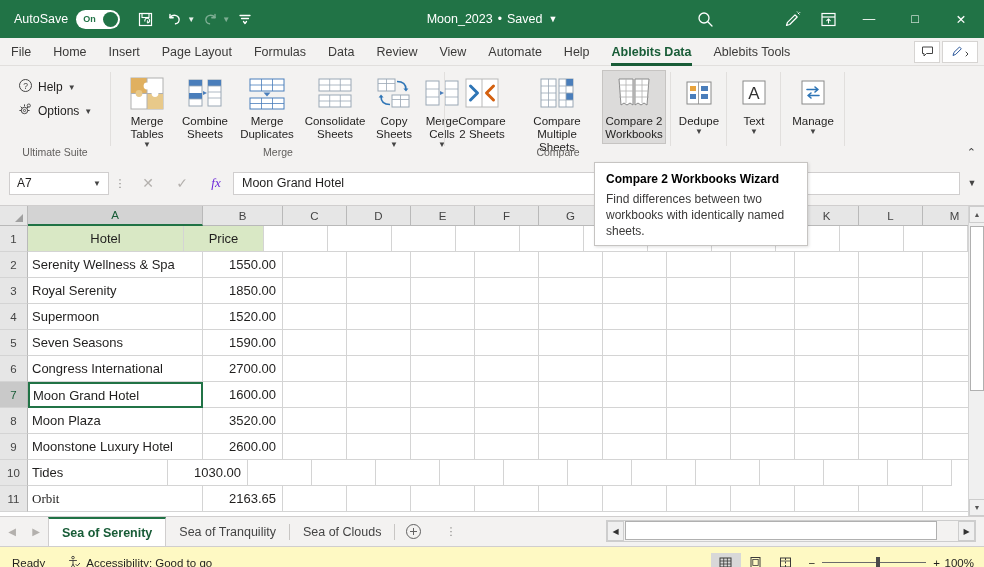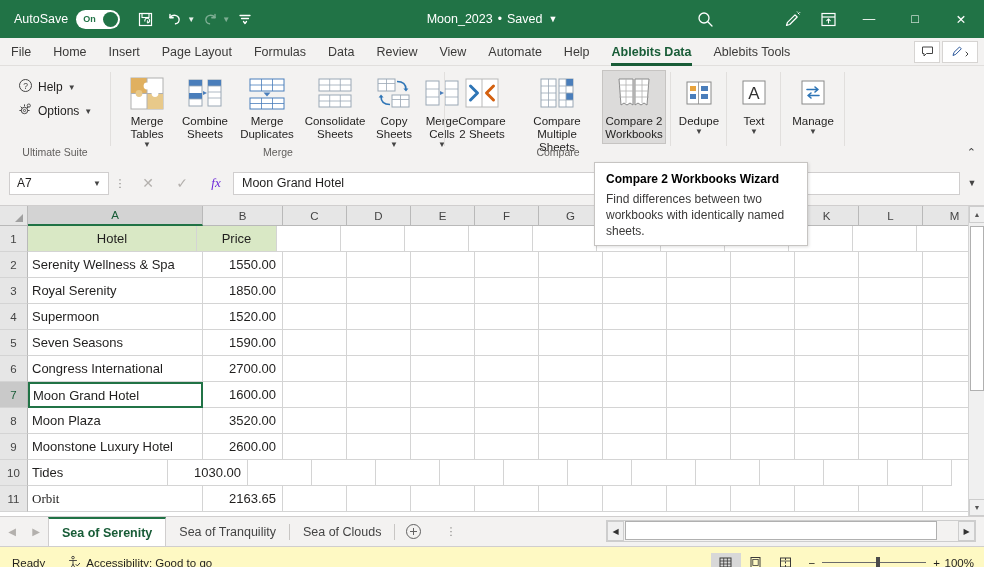--- a/index.html
+++ b/index.html
@@ -619,21 +619,21 @@
       <div class="rhead sel">7</div>
       <div class="rhead">8</div>
       <div class="rhead">9</div>
       <div class="rhead">10</div>
       <div class="rhead">11</div>
     </div>
 
     <div class="cells">
 
       <div class="grow">
-        <div class="gcell hdr" style="width:169px;">Hotel</div>
+        <div class="gcell hdr" style="width:156px;">Hotel</div>
         <div class="gcell hdr" style="width:80px;">Price</div>
         <div class="gcell" style="width:64px;"></div>
         <div class="gcell" style="width:64px;"></div>
         <div class="gcell" style="width:64px;"></div>
         <div class="gcell" style="width:64px;"></div>
         <div class="gcell" style="width:64px;"></div>
         <div class="gcell" style="width:64px;"></div>
         <div class="gcell" style="width:64px;"></div>
         <div class="gcell" style="width:64px;"></div>
         <div class="gcell" style="width:64px;"></div>

